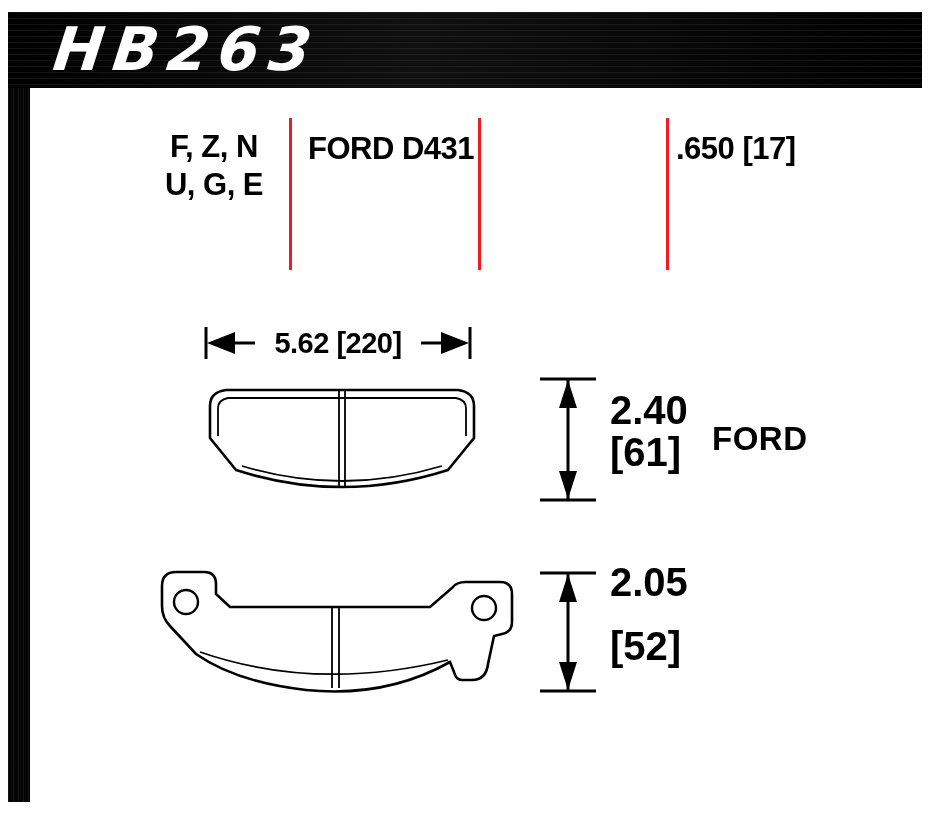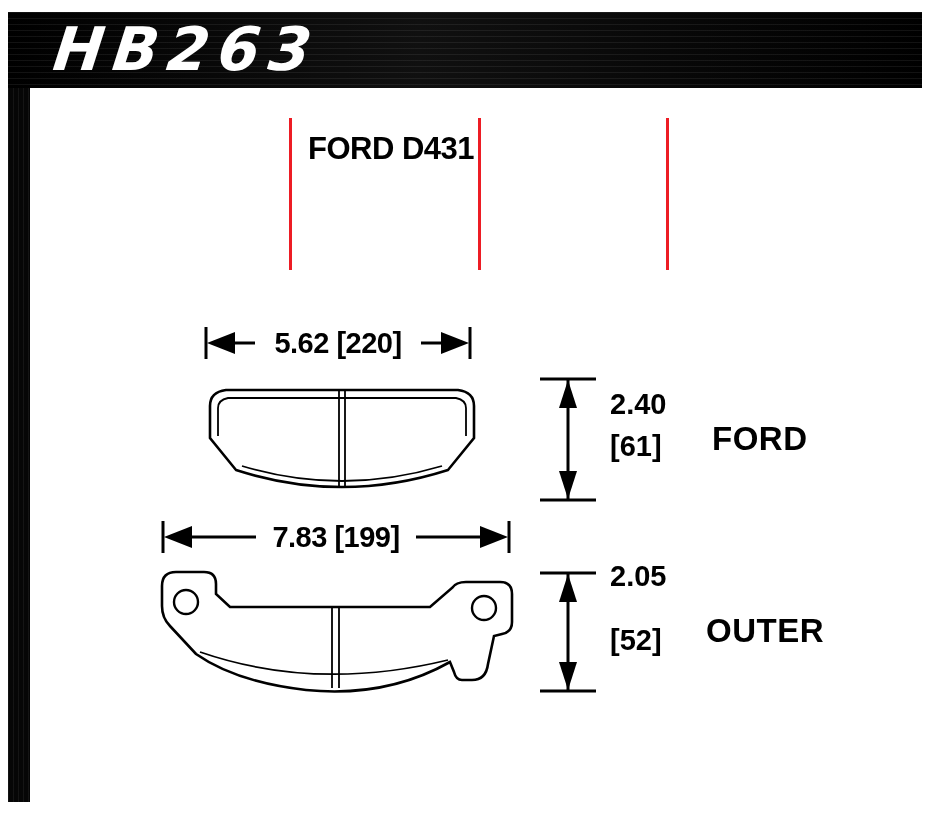--- a/index.html
+++ b/index.html
@@ -43,44 +43,49 @@
   .compounds{left:160px;top:128px;width:108px;text-align:center;}
   .fmsi{left:308px;top:130px;}
   .thickness{left:676px;top:130px;}
   .redline{top:118px;width:3px;height:152px;background:#ed1c24;}
 
   
   .dim-text{
     font-size:29px;font-weight:700;letter-spacing:-0.5px;white-space:nowrap;
   }
   .dim-center{width:100%;text-align:center;top:3px;left:0;}
-  .side-dim{font-size:29px;font-weight:700;white-space:nowrap;}
+  .side-dim{font-size:40px;font-weight:700;white-space:nowrap;}
   .pad-label{font-size:33px;font-weight:700;letter-spacing:0.5px;white-space:nowrap;}
 
   .make-label{
     left:398px;top:764px;width:160px;text-align:center;
     font-size:31px;font-weight:700;letter-spacing:0.5px;
   }
   svg{display:block;}
 </style>
 </head>
 <body>
 
 <div id="page">
 
   <div class="abs banner">
     <div class="abs part-number">HB263</div>
   </div>
 
   <div class="abs sidebar"></div>
 
+  <div class="abs hdr-text compounds">
+    <div>F, Z, N</div>
+    <div>U, G, E</div>
+  </div>
   <div class="abs redline" style="left:289px;"></div>
   <div class="abs hdr-text fmsi">FORD D431</div>
   <div class="abs redline" style="left:478px;"></div>
   <div class="abs redline" style="left:666px;"></div>
+  <div class="abs hdr-text thickness">.650 [17]</div>
 
   <div class="abs" style="left:203px;top:324px;width:270px;height:38px;">
     <svg width="270" height="38">
       <line x1="3" y1="3" x2="3" y2="35" stroke="#000" stroke-width="3"></line>
       <polygon points="4,19 32,8 32,30" fill="#000"></polygon>
       <line x1="32" y1="19" x2="52" y2="19" stroke="#000" stroke-width="3"></line>
       <line x1="267" y1="3" x2="267" y2="35" stroke="#000" stroke-width="3"></line>
       <polygon points="266,19 238,8 238,30" fill="#000"></polygon>
       <line x1="238" y1="19" x2="218" y2="19" stroke="#000" stroke-width="3"></line>
     </svg>
@@ -101,31 +106,20 @@
       <line x1="4" y1="124" x2="60" y2="124" stroke="#000" stroke-width="3"></line>
       <line x1="32" y1="4" x2="32" y2="123" stroke="#000" stroke-width="3"></line>
       <polygon points="32,4 23,32 41,32" fill="#000"></polygon>
       <polygon points="32,123 23,95 41,95" fill="#000"></polygon>
     </svg>
   </div>
   <div class="abs side-dim" style="left:610px;top:388px;">2.40</div>
   <div class="abs side-dim" style="left:610px;top:430px;text-align:center;">[61]</div>
   <div class="abs pad-label" style="left:712px;top:420px;">FORD</div>
 
-  <div class="abs" style="left:160px;top:518px;width:352px;height:38px;">
-    <svg width="352" height="38">
-      <line x1="3" y1="3" x2="3" y2="35" stroke="#000" stroke-width="3"></line>
-      <polygon points="4,19 32,8 32,30" fill="#000"></polygon>
-      <line x1="32" y1="19" x2="96" y2="19" stroke="#000" stroke-width="3"></line>
-      <line x1="349" y1="3" x2="349" y2="35" stroke="#000" stroke-width="3"></line>
-      <polygon points="348,19 320,8 320,30" fill="#000"></polygon>
-      <line x1="320" y1="19" x2="256" y2="19" stroke="#000" stroke-width="3"></line>
-    </svg>
-    <div class="abs dim-text dim-center">7.83 [199]</div>
-  </div>
 
   <svg class="abs" style="left:156px;top:560px;" width="364" height="142" viewBox="0 0 364 142">
     <path d="M20,12 L48,12 Q60,12 60,24 L60,34 L74,47 L274,47 L296,28 Q300,22 310,22 L344,22
              Q356,22 356,34 L356,62 Q356,72 346,74 L338,76 L332,104 Q330,120 316,120 L306,120
              Q300,120 298,112 L294,102 Q230,138 150,130 Q80,122 40,94 L14,66 Q6,58 6,46 L6,26 Q6,12 20,12 Z" fill="none" stroke="#000" stroke-width="2.6"></path>
     <circle cx="30" cy="42" r="12" fill="none" stroke="#000" stroke-width="2.4"></circle>
     <circle cx="328" cy="48" r="12" fill="none" stroke="#000" stroke-width="2.4"></circle>
     <path d="M44,92 Q160,132 292,100" fill="none" stroke="#000" stroke-width="1.8"></path>
     <line x1="176" y1="47" x2="176" y2="128" stroke="#000" stroke-width="1.8"></line>
     <line x1="183" y1="47" x2="183" y2="128" stroke="#000" stroke-width="1.8"></line>
@@ -135,16 +129,15 @@
     <svg width="64" height="124">
       <line x1="4" y1="3" x2="60" y2="3" stroke="#000" stroke-width="3"></line>
       <line x1="4" y1="121" x2="60" y2="121" stroke="#000" stroke-width="3"></line>
       <line x1="32" y1="4" x2="32" y2="120" stroke="#000" stroke-width="3"></line>
       <polygon points="32,4 23,32 41,32" fill="#000"></polygon>
       <polygon points="32,120 23,92 41,92" fill="#000"></polygon>
     </svg>
   </div>
   <div class="abs side-dim" style="left:610px;top:560px;">2.05</div>
   <div class="abs side-dim" style="left:610px;top:624px;">[52]</div>
-  <div class="abs pad-label" style="left:706px;top:612px;">OUTER</div>
 
 
 </div>
 
 </body></html>

